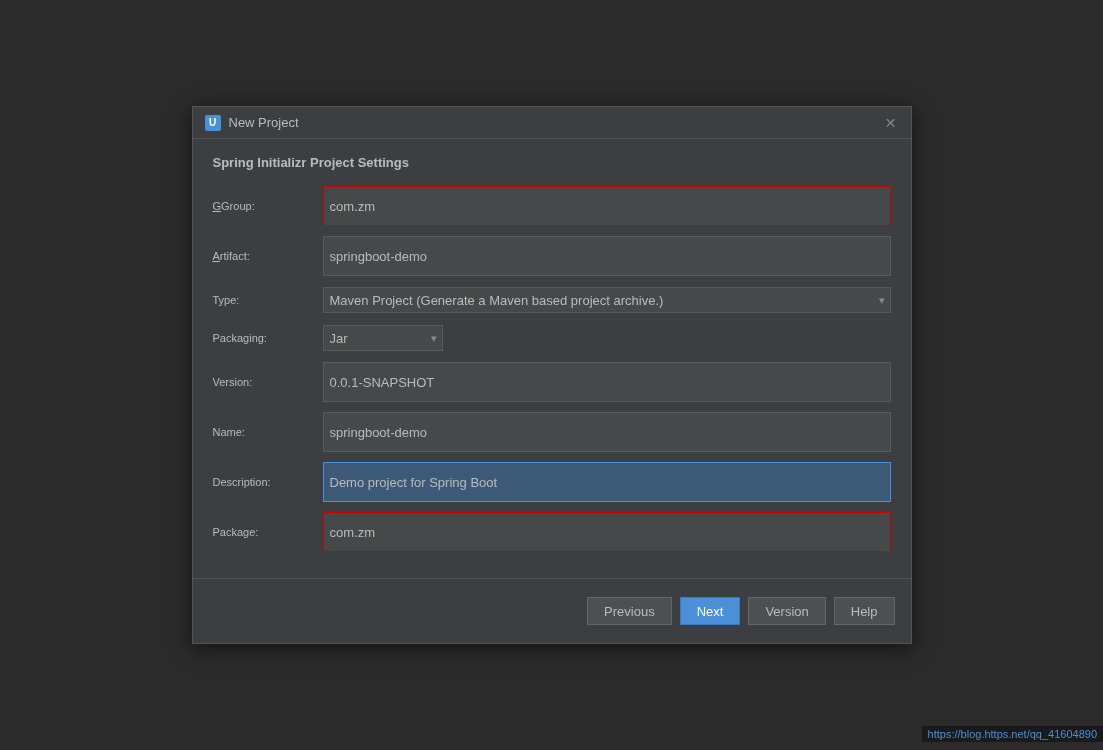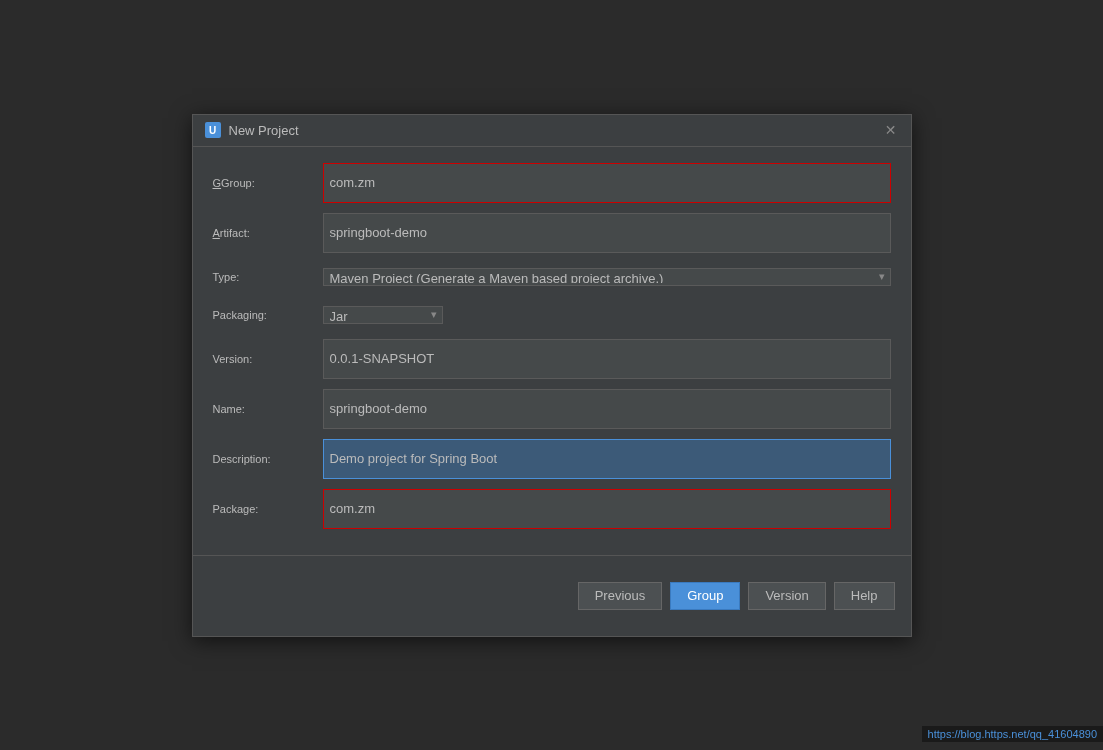--- a/index.html
+++ b/index.html
@@ -119,21 +119,21 @@
     .form-input.red-border {
       border: 1px solid #cc0000;
     }
 
     .form-input.blue-border {
       border: 1px solid #4a90d9;
       background: #3c5a78;
     }
 
     .form-select {
-      height: 18px;
+      height: 26px;
       background: #45494a;
       border: 1px solid #5a5a5a;
       color: #bbbbbb;
       font-size: 13px;
       padding: 2px 6px;
       outline: none;
       cursor: pointer;
       appearance: none;
       -webkit-appearance: none;
       position: relative;
@@ -170,21 +170,21 @@
       width: 120px;
     }
 
     .java-version-wrapper {
       border: 1px solid #cc0000;
       padding: 2px;
       display: inline-flex;
     }
 
     .dialog-footer {
-      padding: 26px 16px;
+      padding: 18px 16px;
       display: flex;
       justify-content: flex-end;
       align-items: center;
       gap: 8px;
       border-top: 1px solid #555;
       background: #3c3f41;
     }
 
     .btn {
       height: 28px;
@@ -222,20 +222,21 @@
     <div class="title-bar-left">
       <div class="title-bar-icon">
         <span>U</span>
       </div>
       <span class="title-bar-text">New Project</span>
     </div>
     <button class="close-btn">✕</button>
   </div>
 
   <div class="dialog-content">
+    <div class="section-title">Spring Initializr Project Settings</div>
 
     <div class="form-row">
       <div class="form-label">
         <span class="underline">G</span><span>Group:</span>
       </div>
       <input type="text" class="form-input red-border" value="com.zm" style="">
     </div>
 
     <div class="form-row">
       <div class="form-label">
@@ -282,19 +283,19 @@
     </div>
 
     <div class="form-row">
       <div class="form-label">Package:</div>
       <input type="text" class="form-input red-border" value="com.zm" style="">
     </div>
   </div>
 
   <div class="dialog-footer">
     <button class="btn">Previous</button>
-    <button class="btn btn-primary">Group</button>
+    <button class="btn btn-primary">Next</button>
     <button class="btn">Version</button>
     <button class="btn">Help</button>
   </div>
 </div>
 
 <div class="watermark">https://blog.https.net/qq_41604890</div>
 
 </body></html>

